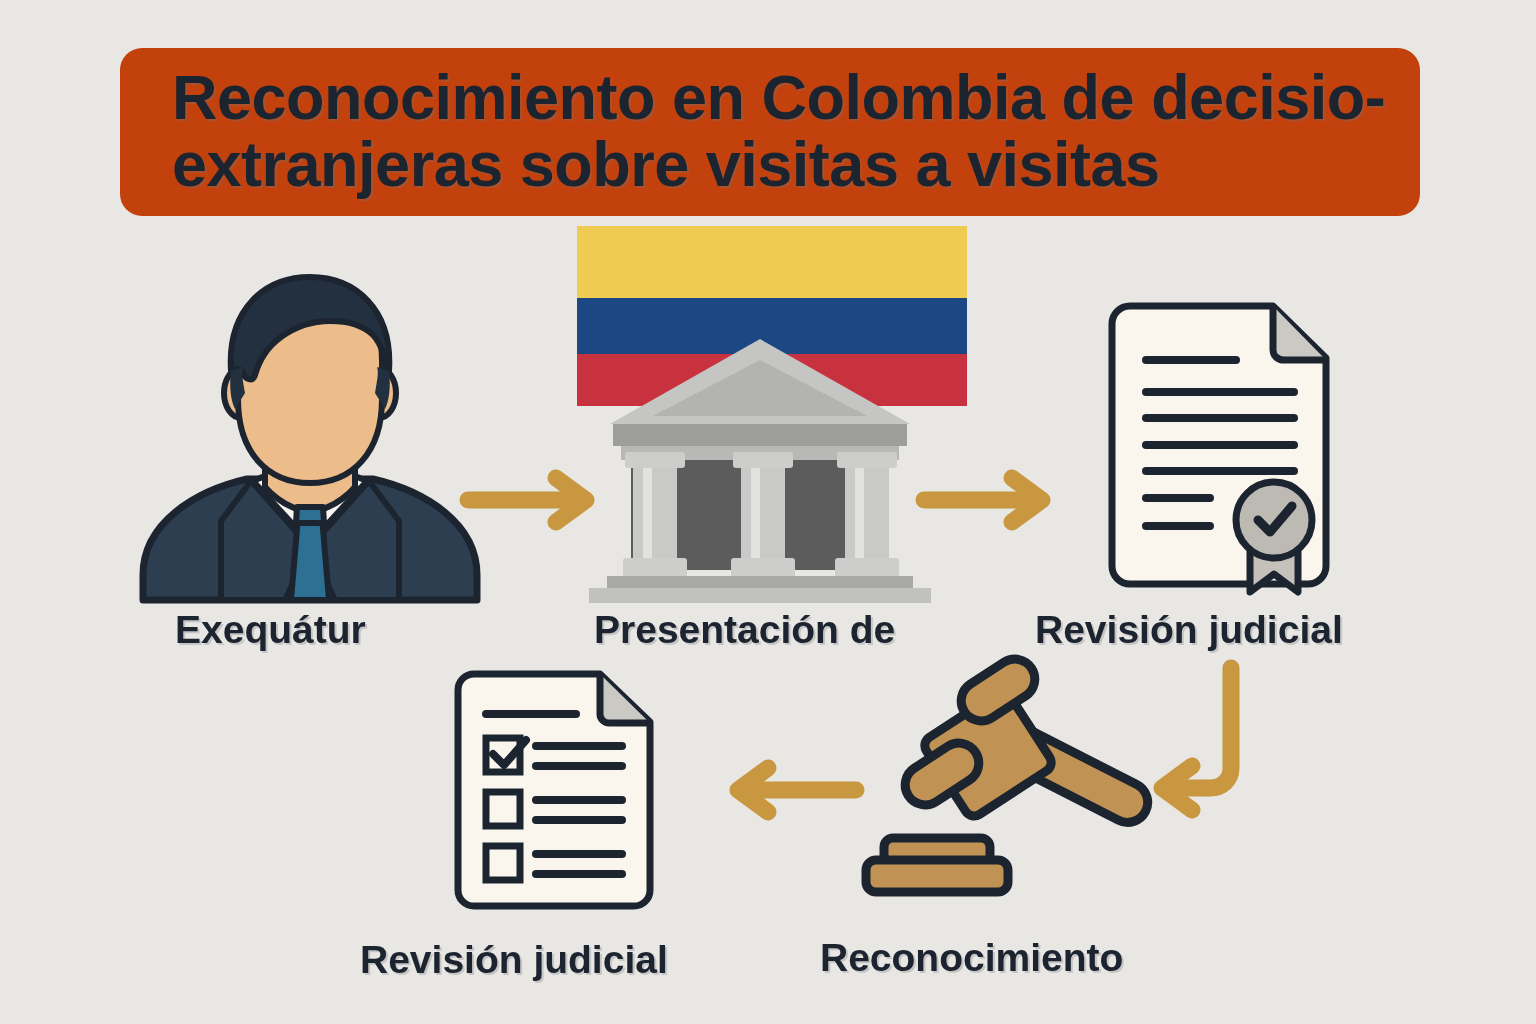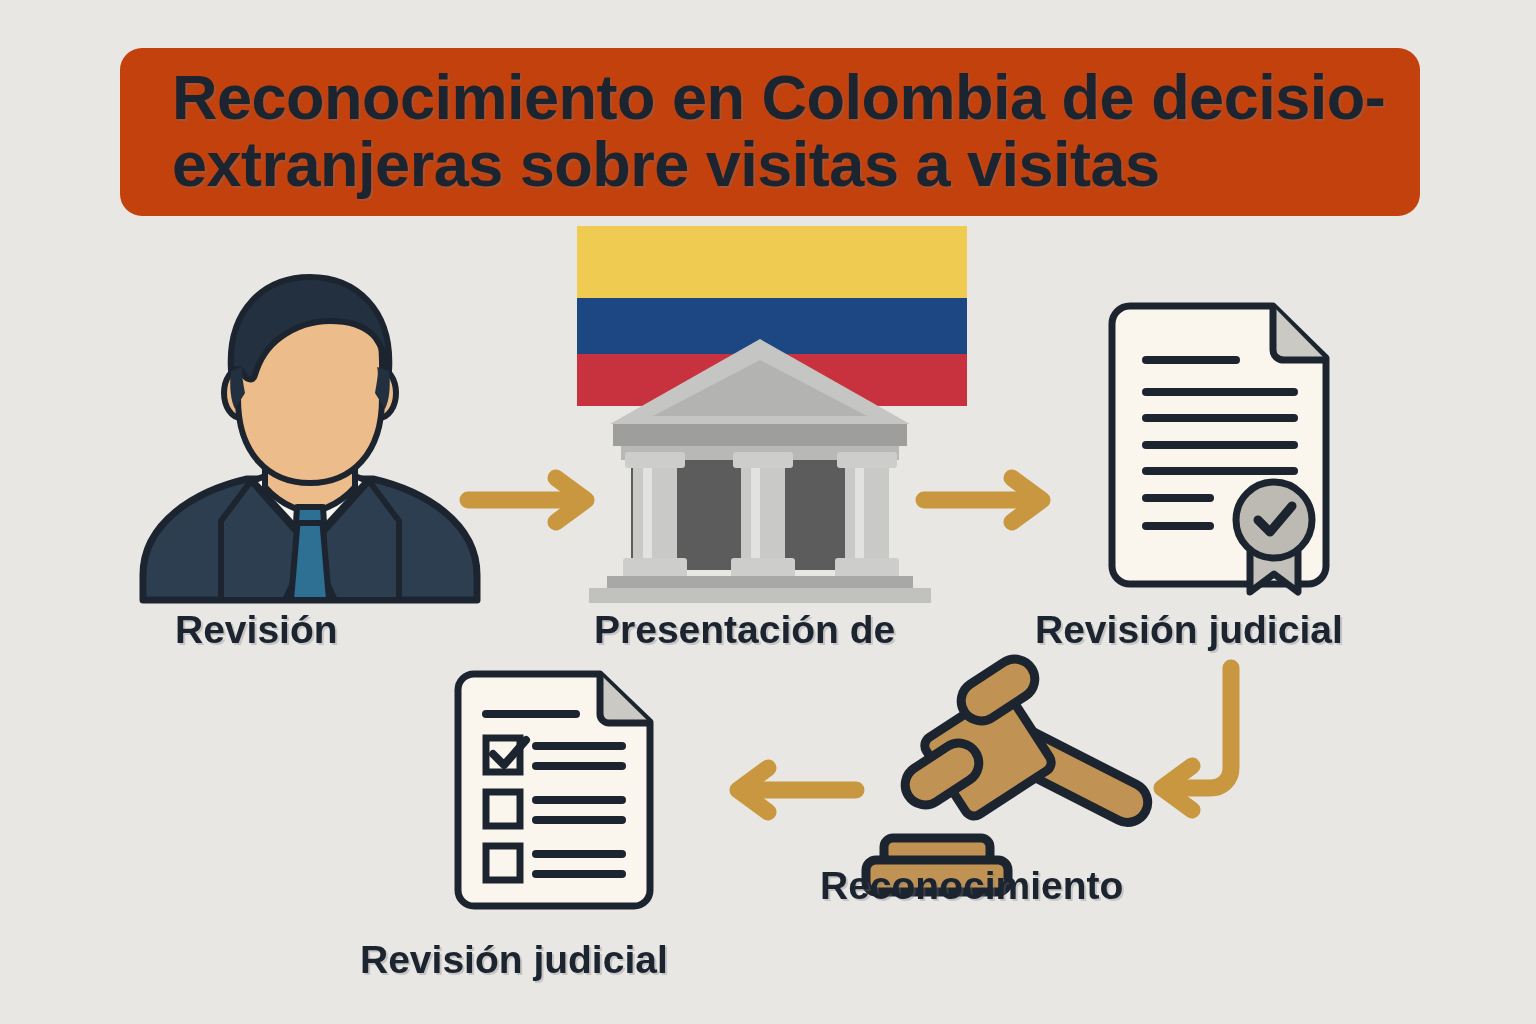--- a/index.html
+++ b/index.html
@@ -95,21 +95,21 @@
 
       <path d="M113 86 C113 36 143 8 185 8 C227 8 257 36 257 86 L257 124 C257 178 227 208 185 208 C143 208 113 178 113 124 Z" fill="#ecbc8a" stroke="#1c2430" stroke-width="6" stroke-linejoin="round"></path>
 
       <path d="M106 96 C102 34 140 2 185 2 C230 2 268 34 264 96 C264 96 258 70 248 60
                C238 50 222 46 205 46 C188 46 170 52 156 62 C142 72 134 86 130 100
                C128 108 120 104 118 98 C116 92 108 94 106 96 Z" fill="#22303f" stroke="#1c2430" stroke-width="6" stroke-linejoin="round"></path>
       <path d="M106 96 C104 112 106 126 110 134 L120 118 C118 106 116 98 118 92 Z" fill="#22303f"></path>
       <path d="M264 96 C266 112 264 126 260 134 L250 118 C252 106 254 98 252 92 Z" fill="#22303f"></path>
     </svg>
   </div>
-  <div class="node-label" style="left:175px; top:608px;">Revisión</div>
+  <div class="node-label" style="left:175px; top:608px;">Exequátur</div>
 
   <div class="icon-box" style="left:462px; top:470px; width:140px; height:60px;">
     <svg width="140" height="60" viewBox="0 0 140 60">
       <path d="M6 30 H110" stroke="#c8973f" stroke-width="17" stroke-linecap="round" fill="none"></path>
       <path d="M94 8 L124 30 L94 52" stroke="#c8973f" stroke-width="17" stroke-linecap="round" stroke-linejoin="round" fill="none"></path>
     </svg>
   </div>
 
   <div class="icon-box" style="left:565px; top:218px; width:420px; height:385px;">
     <svg width="420" height="385" viewBox="0 0 420 385">
@@ -207,21 +207,21 @@
       <rect x="78" y="48" width="100" height="92" rx="10" fill="#c09355" stroke="#1c2430" stroke-width="9" transform="rotate(-33 128 94)"></rect>
 
       <rect x="98" y="10" width="80" height="40" rx="20" fill="#c09355" stroke="#1c2430" stroke-width="9" transform="rotate(-33 138 30)"></rect>
 
       <rect x="42" y="94" width="80" height="40" rx="20" fill="#c09355" stroke="#1c2430" stroke-width="9" transform="rotate(-33 82 114)"></rect>
 
       <rect x="24" y="178" width="106" height="26" rx="9" fill="#c09355" stroke="#1c2430" stroke-width="9"></rect>
       <rect x="6" y="200" width="142" height="32" rx="10" fill="#c09355" stroke="#1c2430" stroke-width="9"></rect>
     </svg>
   </div>
-  <div class="node-label center" style="left:820px; top:864px;">
+  <div class="node-label center" style="left:820px; top:936px;">
     <div>Reconocimiento</div>
   </div>
 
   <div class="icon-box" style="left:712px; top:760px; width:150px; height:60px;">
     <svg width="150" height="60" viewBox="0 0 150 60">
       <path d="M144 30 H40" stroke="#c8973f" stroke-width="17" stroke-linecap="round" fill="none"></path>
       <path d="M56 8 L26 30 L56 52" stroke="#c8973f" stroke-width="17" stroke-linecap="round" stroke-linejoin="round" fill="none"></path>
     </svg>
   </div>
 

